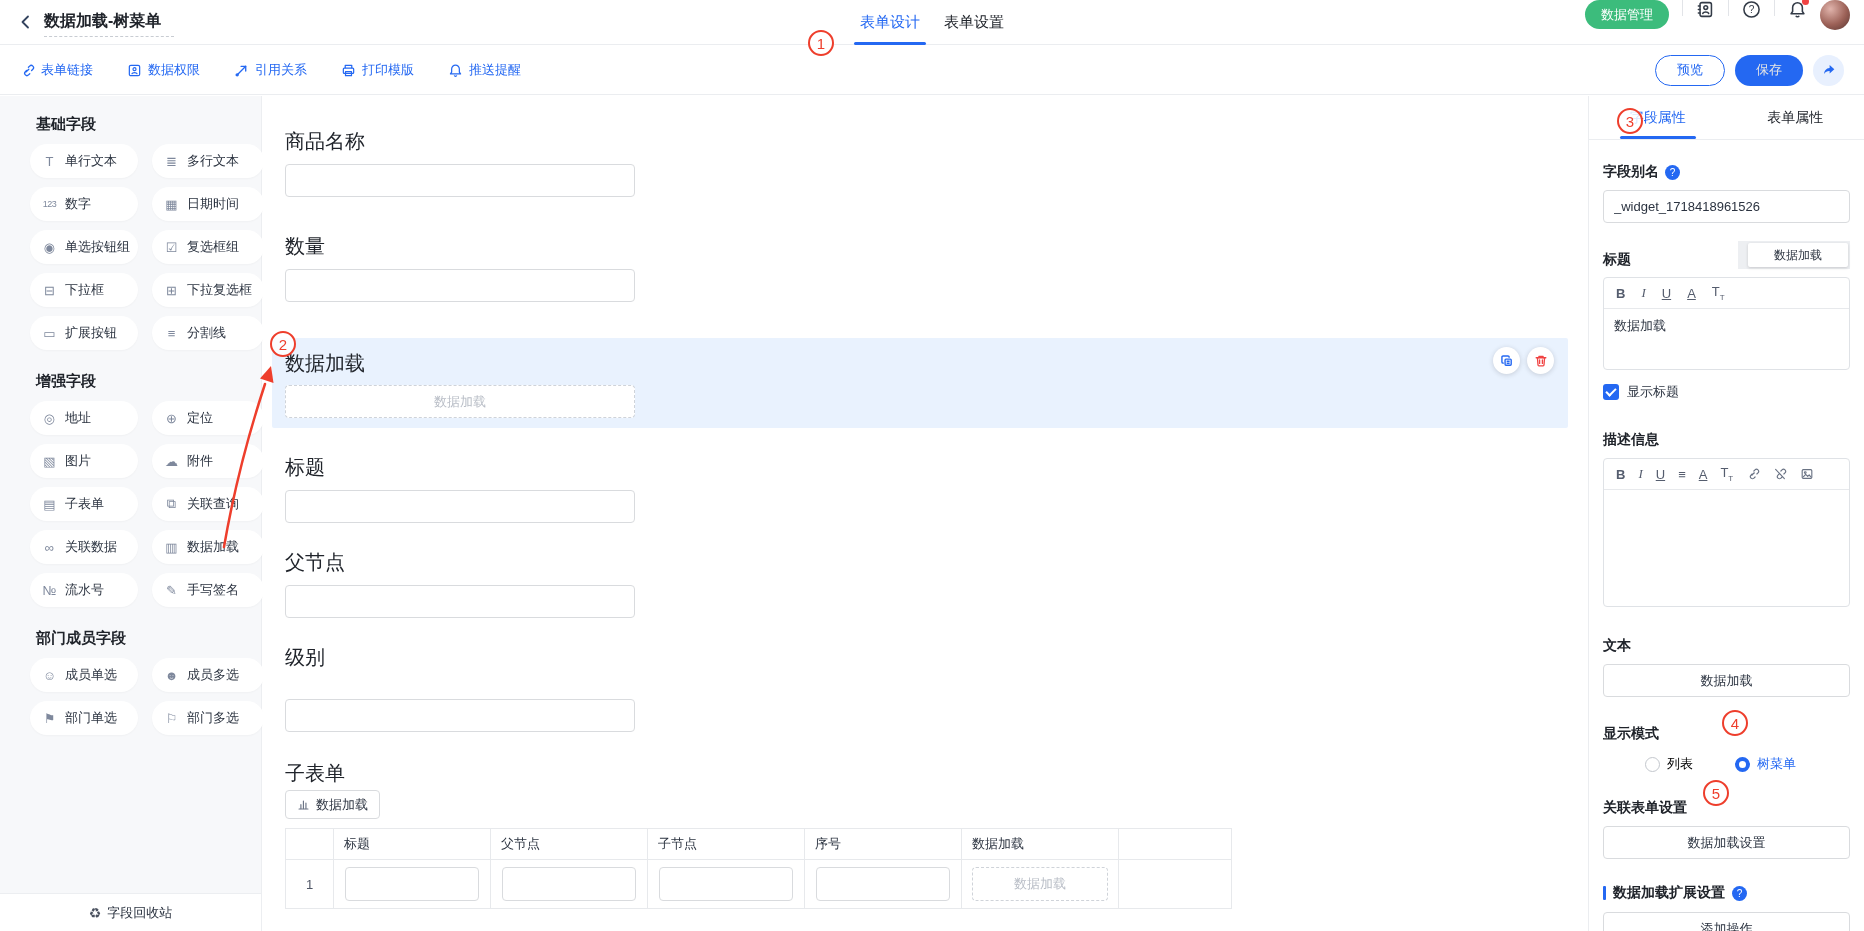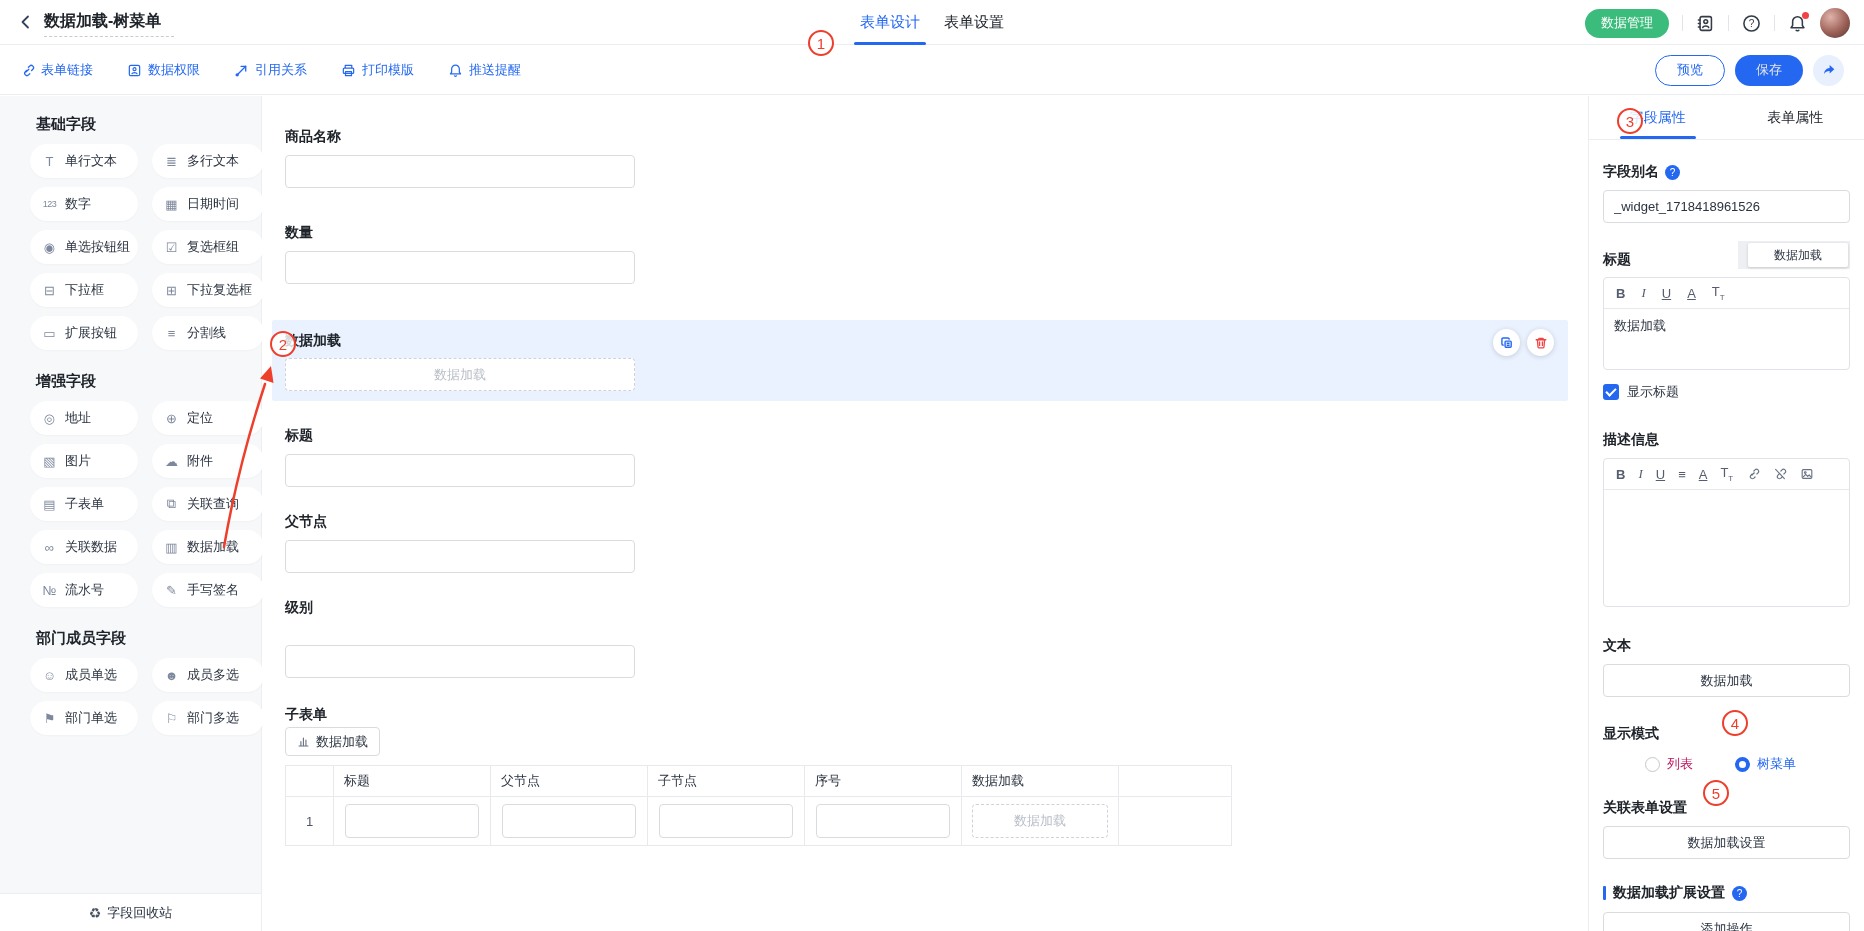--- a/index.html
+++ b/index.html
@@ -9,21 +9,21 @@
 
   
   .hdr { position:absolute; top:0; left:0; right:0; height:45px; background:#fff; border-bottom:1px solid #ebedf0; z-index:5; }
   .hdr-back { position:absolute; left:18px; top:13px; color:#33435e; cursor:pointer; }
   .hdr-title { position:absolute; left:44px; top:11px; font-size:16px; font-weight:600; color:#20242b; }
   .hdr-title-dash { position:absolute; left:44px; top:36px; width:130px; border-top:1px dashed #c8ccd2; }
   .hdr-tabs { position:absolute; left:50%; transform:translateX(-50%); top:0; height:45px; display:flex; gap:24px; align-items:center; }
   .hdr-tab { position:relative; height:45px; display:flex; align-items:center; font-size:15px; color:#20242b; cursor:pointer; }
   .hdr-tab.active { color:#2468f2; }
   .hdr-tab.active::after { content:""; position:absolute; left:-6px; right:-6px; bottom:0; height:3px; background:#2468f2; border-radius:2px; }
-  .hdr-right { position:absolute; right:14px; top:0; height:46px; display:flex; align-items:center; gap:13px; }
+  .hdr-right { position:absolute; right:14px; top:0; height:46px; display:flex; gap:13px; }
   .btn-green { height:29px; padding:0 16px; border-radius:15px; background:#3cbc7c; color:#fff; font-size:13px; display:flex; align-items:center; cursor:pointer; border:none; }
   .hdr-div { width:1px; height:16px; background:#e2e4e8; }
   .hdr-ic { color:#333b47; cursor:pointer; position:relative; display:flex; }
   .hdr-ic .dot { position:absolute; right:-2px; top:-2px; width:7px; height:7px; border-radius:50%; background:#f04343; }
   .avatar { width:30px; height:30px; border-radius:50%; background:radial-gradient(circle at 35% 30%, #e0b3ab, #9c6157 55%, #55342f); cursor:pointer; }
 
   
   .tbr { position:absolute; top:46px; left:0; right:0; height:49px; background:#fff; border-bottom:1px solid #ebedf0; display:flex; align-items:center; padding:16px 20px; z-index:4; }
   .tbr-links { display:flex; gap:34px; }
   .tbr-link { display:flex; align-items:center; gap:6px; color:#2468f2; font-size:13px; cursor:pointer; }
@@ -39,21 +39,21 @@
   .sb-title.mt { margin-top:22px; }
   .sb-grid { display:grid; grid-template-columns:108px 112px; column-gap:14px; row-gap:9px; }
   .sb-pill { height:34px; background:#fff; border-radius:17px; display:flex; align-items:center; padding:0 11px; gap:7px; font-size:13px; color:#2b3340; cursor:grab; box-shadow:0 1px 2px rgba(31,35,41,.03); white-space:nowrap; }
   .sb-pill .g { width:17px; color:#7e889c; font-size:13px; text-align:center; flex:none; }
   .sb-recycle { position:absolute; bottom:0; left:0; width:100%; height:38px; background:#fff; border-top:1px solid #eceef1; display:flex; align-items:center; justify-content:center; gap:6px; font-size:13px; color:#2b3340; cursor:pointer; }
   .sb-recycle .g { color:#49505e; font-size:14px; }
 
   
   .cv { position:absolute; top:96px; left:263px; right:276px; bottom:0; background:#fff; overflow:hidden; }
   .cv-in { padding:32px 0 0 22px; }
-  .lb { font-size:14px; font-weight:700; color:#20242b; }
+  .lb { font-size:20px; font-weight:400; color:#20242b; }
   .ip { display:block; margin-top:9px; width:350px; height:33px; border:1px solid #d9dbde; border-radius:4px; background:#fff; padding:0 10px; font-size:13px; color:#2b3340; outline:none; font-family:inherit; }
   .fld { margin-bottom:36px; }
   .fld-b { margin-bottom:26px; }
   .sel-block { position:relative; margin:4px 20px 0 -13px; padding:12px 0 10px 13px; background:#e9f2fe; border-radius:2px; margin-bottom:26px; }
   .dash-btn { margin-top:8px; width:350px; height:33px; border:1px dashed #cfd3d9; border-radius:4px; background:#fff; color:#b8bdc6; font-size:13px; display:flex; align-items:center; justify-content:center; cursor:pointer; }
   .icon-circ { position:absolute; top:9px; width:27px; height:27px; border-radius:50%; background:#fff; box-shadow:0 1px 5px rgba(31,35,41,.18); display:flex; align-items:center; justify-content:center; cursor:pointer; }
   .icon-circ.copy { right:48px; color:#2468f2; }
   .icon-circ.del  { right:14px; color:#f04343; }
   .gap1 .ip { margin-top:19px; }
   .gap1 { margin-bottom:30px; }
@@ -94,21 +94,21 @@
   .fmt-a { text-decoration:underline; }
   .fmt-t::after { content:"T"; font-size:8px; vertical-align:sub; }
   .edic { color:#6a7384; display:flex; }
   .ed-body { height:60px; padding:8px 10px; font-size:13px; color:#2b3340; }
   .ed-body.tall { height:116px; }
   .cb-row { margin-top:13px; display:flex; align-items:center; gap:8px; font-size:13px; color:#2b3340; cursor:pointer; }
   .cbx { width:16px; height:16px; background:#2468f2; border-radius:3px; position:relative; flex:none; }
   .cbx::after { content:""; position:absolute; left:5px; top:2px; width:4px; height:8px; border:solid #fff; border-width:0 2px 2px 0; transform:rotate(45deg); } .mt30 { margin-top:30px; } .mt28 { margin-top:28px; } .mt26 { margin-top:26px; }
   .pn-btn { margin-top:9px; width:100%; height:33px; border:1px solid #d9dbde; border-radius:4px; background:#fff; font-size:13px; color:#2b3340; display:flex; align-items:center; justify-content:center; cursor:pointer; }
   .radio-row { margin-top:12px; display:flex; padding-left:42px; gap:42px; font-size:13px; }
-  .radio-opt { display:flex; align-items:center; gap:7px; cursor:pointer; color:#be185d; }
+  .radio-opt { display:flex; align-items:center; gap:7px; cursor:pointer; color:#000000; }
   .rd { width:15px; height:15px; border-radius:50%; border:1px solid #c3c7cd; background:#fff; flex:none; }
   .radio-opt.sel .rd { border:4.5px solid #2468f2; }
   .radio-opt.sel { color:#2468f2; }
   .ext-row { margin-top:25px; display:flex; align-items:center; gap:7px; }
   .ext-bar { width:3px; height:14px; background:#2468f2; border-radius:1px; }
   .add-btn { margin-top:10px; }
 
   
   .overlay { position:absolute; inset:0; z-index:50; pointer-events:none; }
   .ann { position:absolute; width:26px; height:26px; border:2px solid #ee3e2c; border-radius:50%; color:#ee3e2c; font-size:15px; display:flex; align-items:center; justify-content:center; background:rgba(255,255,255,.82); }

